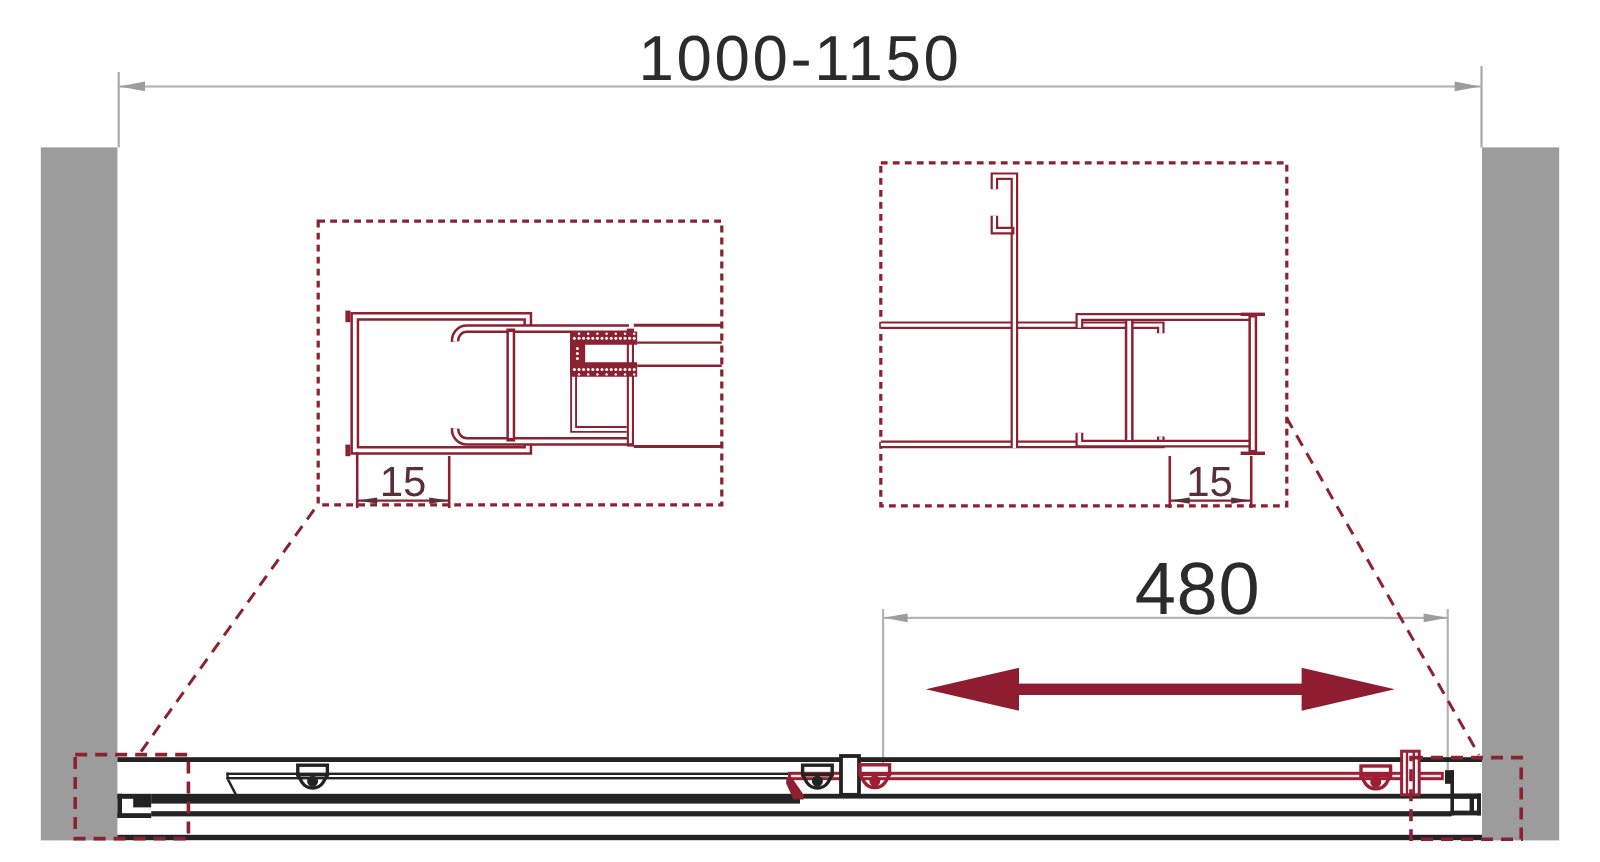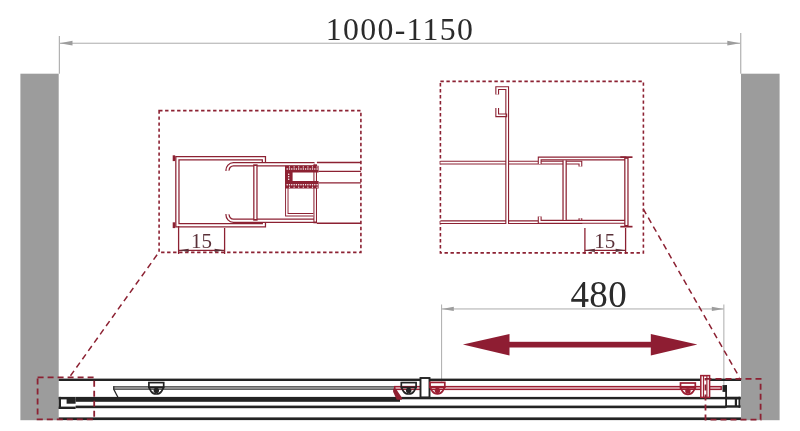--- a/index.html
+++ b/index.html
@@ -1,17 +1,17 @@
 <!DOCTYPE html>
 <html><head>
 <meta charset="utf-8">
 <style>
   html,body{margin:0;padding:0;background:#ffffff;}
   #stage{position:relative;width:800px;height:431px;background:#b91c1c;overflow:hidden;
-         font-family:Liberation Serif, serif;}
+         font-family:Liberation Sans, sans-serif;}
   svg{display:block;}
 </style>
 </head>
 <body>
 
 <div id="stage">
 <svg width="800" height="431" viewBox="0 0 800 431" xmlns="http://www.w3.org/2000/svg">
 
   <rect x="0" y="0" width="800" height="431" fill="#ffffff"></rect>
 

